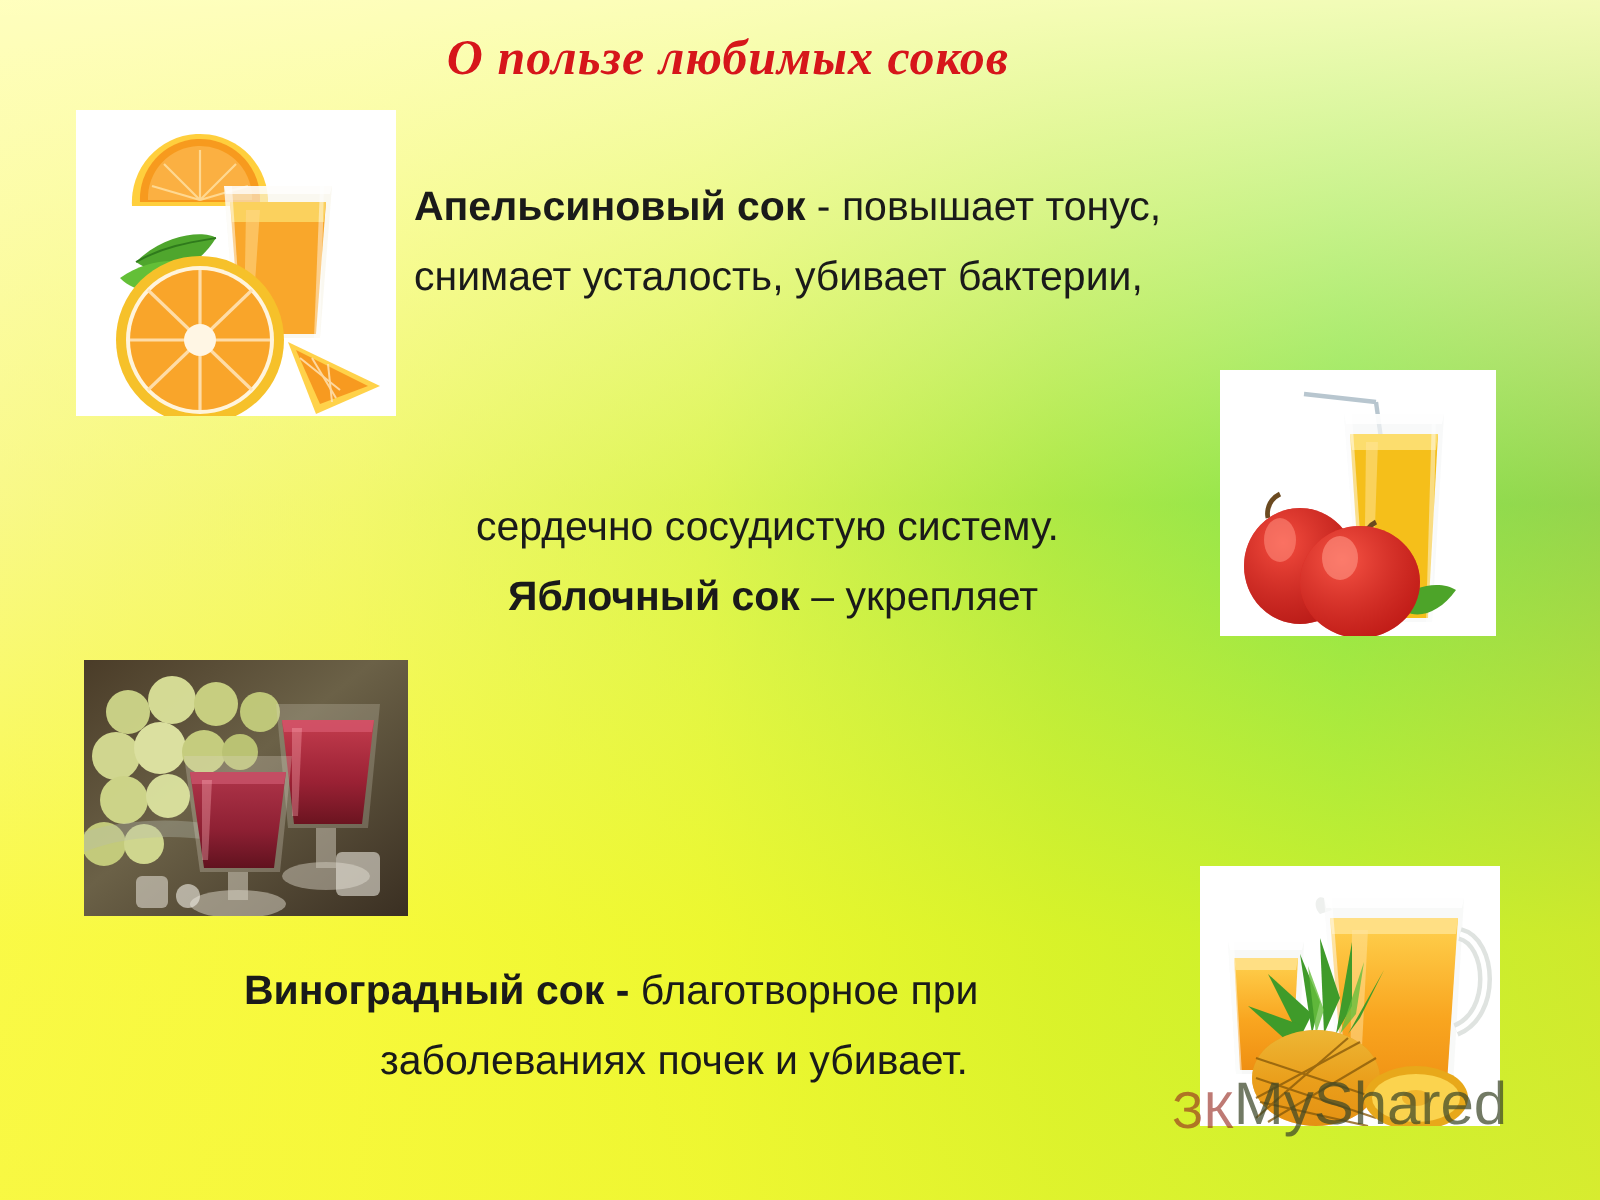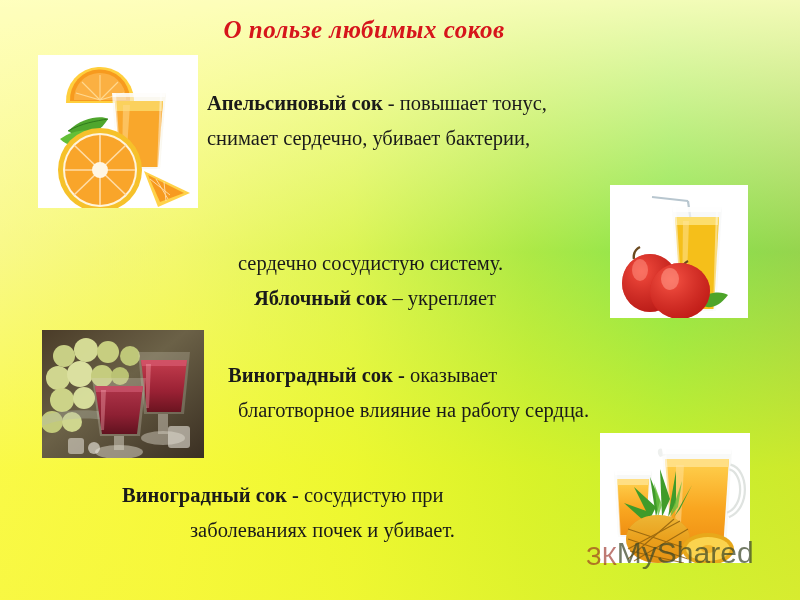--- a/index.html
+++ b/index.html
@@ -48,21 +48,21 @@
     letter-spacing: 0.5px;
     color: #d6161a;
     text-shadow: 0 0 1px rgba(255,255,255,0.35);
     white-space: nowrap;
   }
 
   
   .para {
     position: absolute;
     color: #1a1a1a;
-    font-family: Liberation Serif, serif;
+    font-family: Liberation Sans, sans-serif;
     font-size: 20.5px;
     line-height: 35px;
     white-space: nowrap;
   }
   .para b { font-weight: bold; }
 
   .p-orange    { left: 207px; top: 86px;  text-align: left; }
   .p-apple     { left: 228px; top: 246px; text-align: left; }
   .p-grape     { left: 228px; top: 358px; text-align: left; }
   .p-pine      { left: 122px; top: 478px; text-align: left; }
@@ -361,40 +361,34 @@
         <ellipse cx="108" cy="116" rx="22" ry="12" fill="#fbd34e"></ellipse>
         <ellipse cx="108" cy="116" rx="7" ry="4" fill="#f0b52c"></ellipse>
       </g>
     </svg>
   </div>
 
   <div class="para p-orange">
     <span class="line">
       <b>Апельсиновый сок</b><span> - </span><span>повышает тонус,</span>
     </span>
-    <span class="line">снимает сердечно, убивает бактерии,</span>
+    <span class="line">снимает усталость, убивает бактерии,</span>
   </div>
 
   <div class="para p-apple">
     <span class="line indent-1">сердечно  сосудистую систему.</span>
     <span class="line indent-2">
       <b>Яблочный сок</b><span> – </span><span>укрепляет</span>
     </span>
   </div>
 
-  <div class="para p-grape">
-    <span class="line">
-      <b>Виноградный сок -</b><span> </span><span>оказывает</span>
-    </span>
-    <span class="line indent-1">благотворное влияние на работу сердца.</span>
-  </div>
 
   <div class="para p-pine">
     <span class="line">
-      <b>Виноградный  сок -</b><span> </span><span>сосудистую при</span>
+      <b>Виноградный  сок -</b><span> </span><span>благотворное при</span>
     </span>
     <span class="line indent-3">заболеваниях почек и убивает.</span>
   </div>
 
   <div class="watermark">
     <span class="wm-logo">ЗК</span><span>MyShared</span>
   </div>
 
 </div>
 

